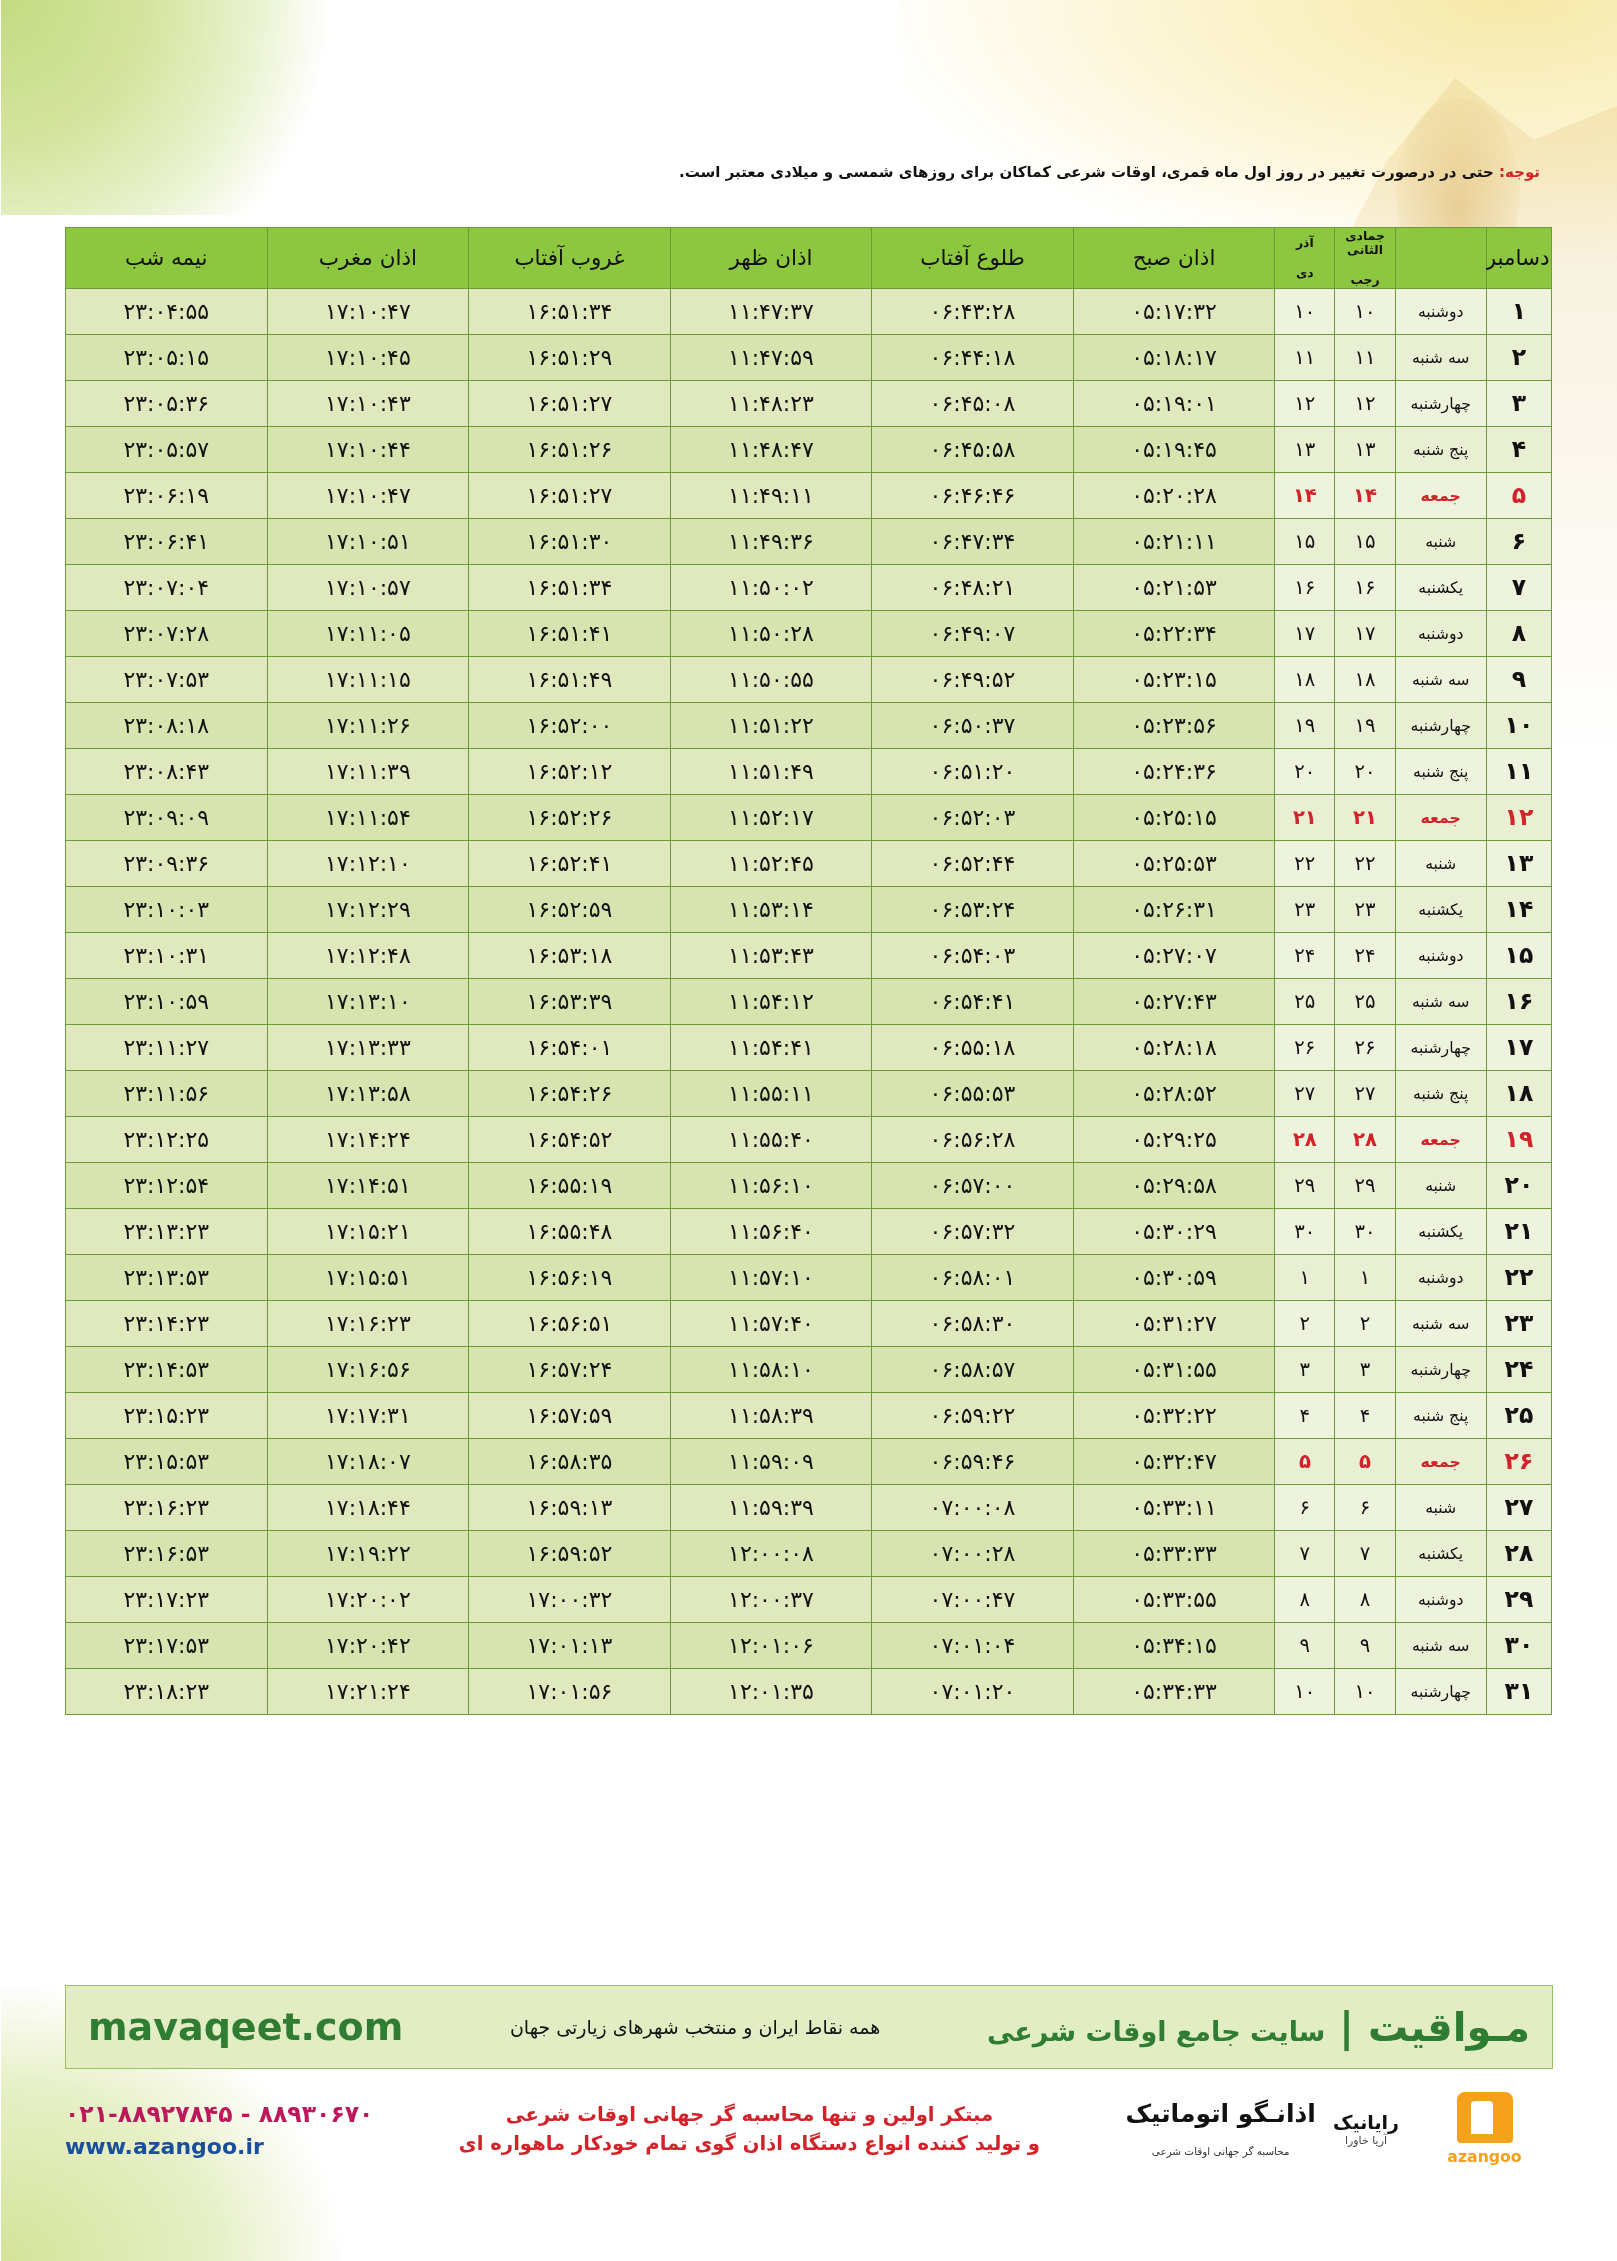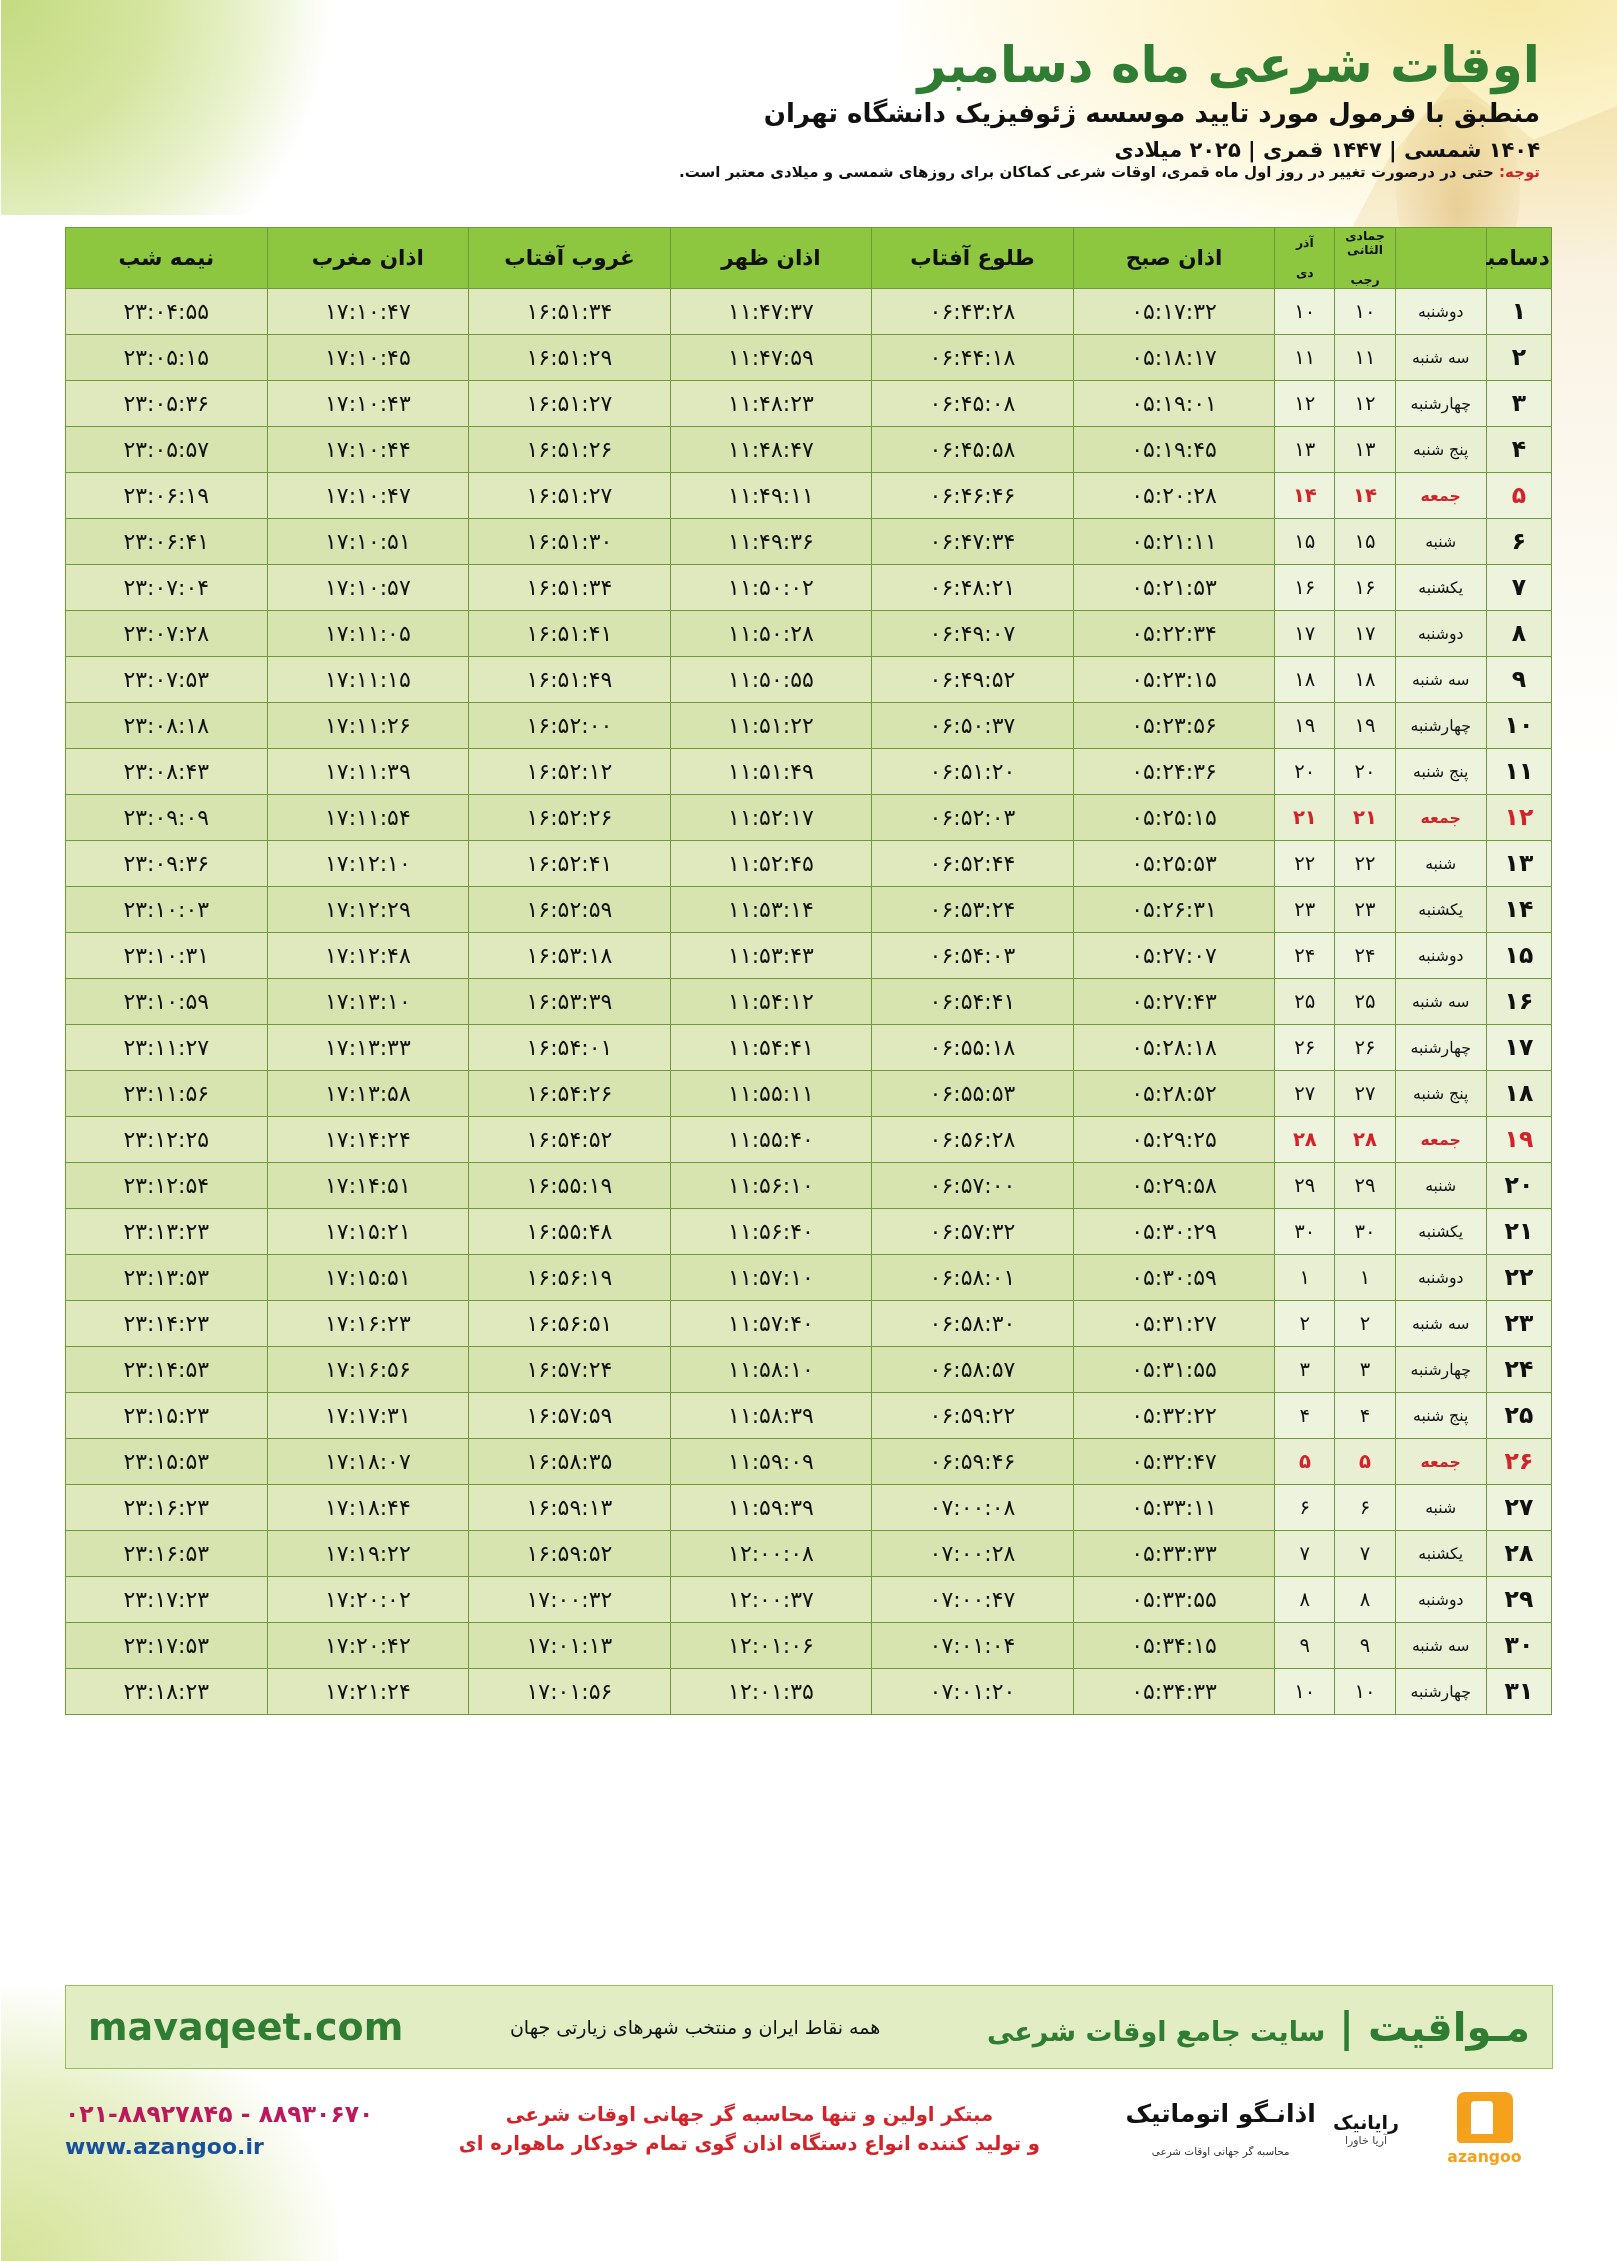--- a/index.html
+++ b/index.html
@@ -146,21 +146,21 @@
   }
   table.prayer th, table.prayer td {
     border: 1.3px solid #6f9a3a;
     text-align: center;
     font-family: "DejaVu Sans", sans-serif;
   }
   thead th {
     background: #8dc63f;
     color: #111;
     font-size: 21.5px;
-    font-weight: bold;
+    font-weight: normal;
     height: 56px;
     padding: 1.3px;
     position: relative;
   }
   thead th.small {
     font-size: 12.4px;
     line-height: 1.15;
     font-weight: bold;
   }
   thead th .sub-top {
@@ -348,25 +348,20 @@
 
 <div class="bg-top-left"></div>
 <div class="bg-top-right"></div>
 <div class="bg-mosque"></div>
 <div class="bg-dome"></div>
 <div class="bg-bottom-left"></div>
 
 <div class="header">
 
 
-  <div class="title-block">
-    <div class="title-main">اوقات شرعی ماه دسامبر</div>
-    <div class="title-sub">منطبق با فرمول مورد تایید موسسه ژئوفیزیک دانشگاه تهران</div>
-    <div class="title-dates">۱۴۰۴ شمسی | ۱۴۴۷ قمری | ۲۰۲۵ میلادی</div>
-  </div>
 </div>
 
 <div class="note-line">
   <span class="note-label">توجه:</span>
   <span class="note-text">حتی در درصورت تغییر در روز اول ماه قمری، اوقات شرعی کماکان برای روزهای شمسی و میلادی معتبر است.</span>
 </div>
 
 <table class="prayer">
   <colgroup>
     <col class="c-day">

